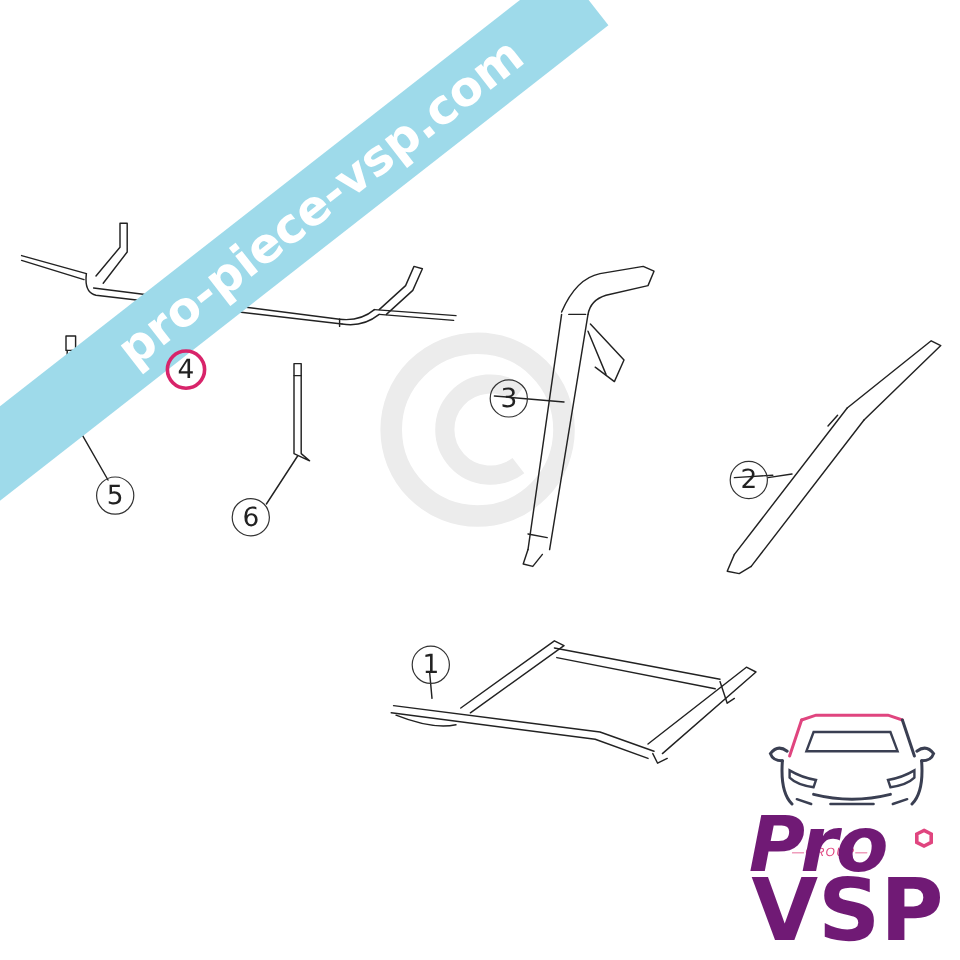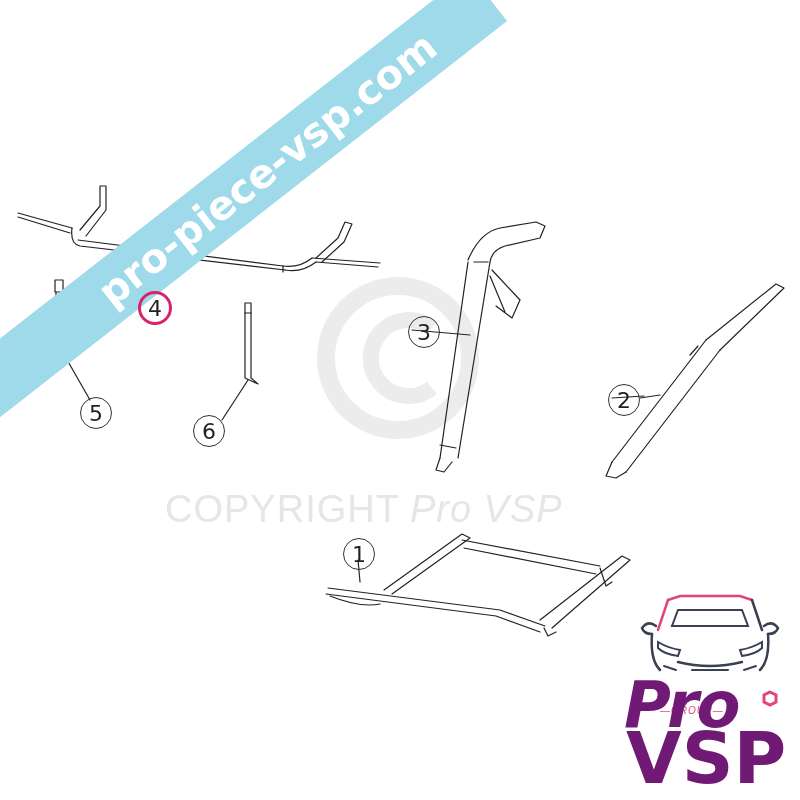--- a/index.html
+++ b/index.html
@@ -19,23 +19,20 @@
 </head>
 <body>
 
 <div class="canvas">
 
   <svg class="canvas" viewBox="0 0 800 800" width="800" height="800">
     <circle cx="398" cy="358" r="72" fill="none" stroke="#ececec" stroke-width="18"></circle>
     <path d="M432 328 A38 38 0 1 0 432 388" fill="none" stroke="#ececec" stroke-width="16"></path>
   </svg>
 
-  <div class="copyright-text">
-    <span>COPYRIGHT</span><span class="copyright-brand">Pro VSP</span>
-  </div>
 
   <svg class="canvas" viewBox="0 0 800 800" width="800" height="800" fill="none" stroke="#222" stroke-width="1.2" stroke-linejoin="round" stroke-linecap="round">
 
     <g>
       <path d="M18 213 L72 228"></path>
       <path d="M18 217 L70 233"></path>
       <path d="M72 228 Q70 244 80 246 L285 270"></path>
       <path d="M78 240 L283 266"></path>
       <path d="M283 266 Q300 268 312 258"></path>
       <path d="M285 270 Q302 273 316 262"></path>

